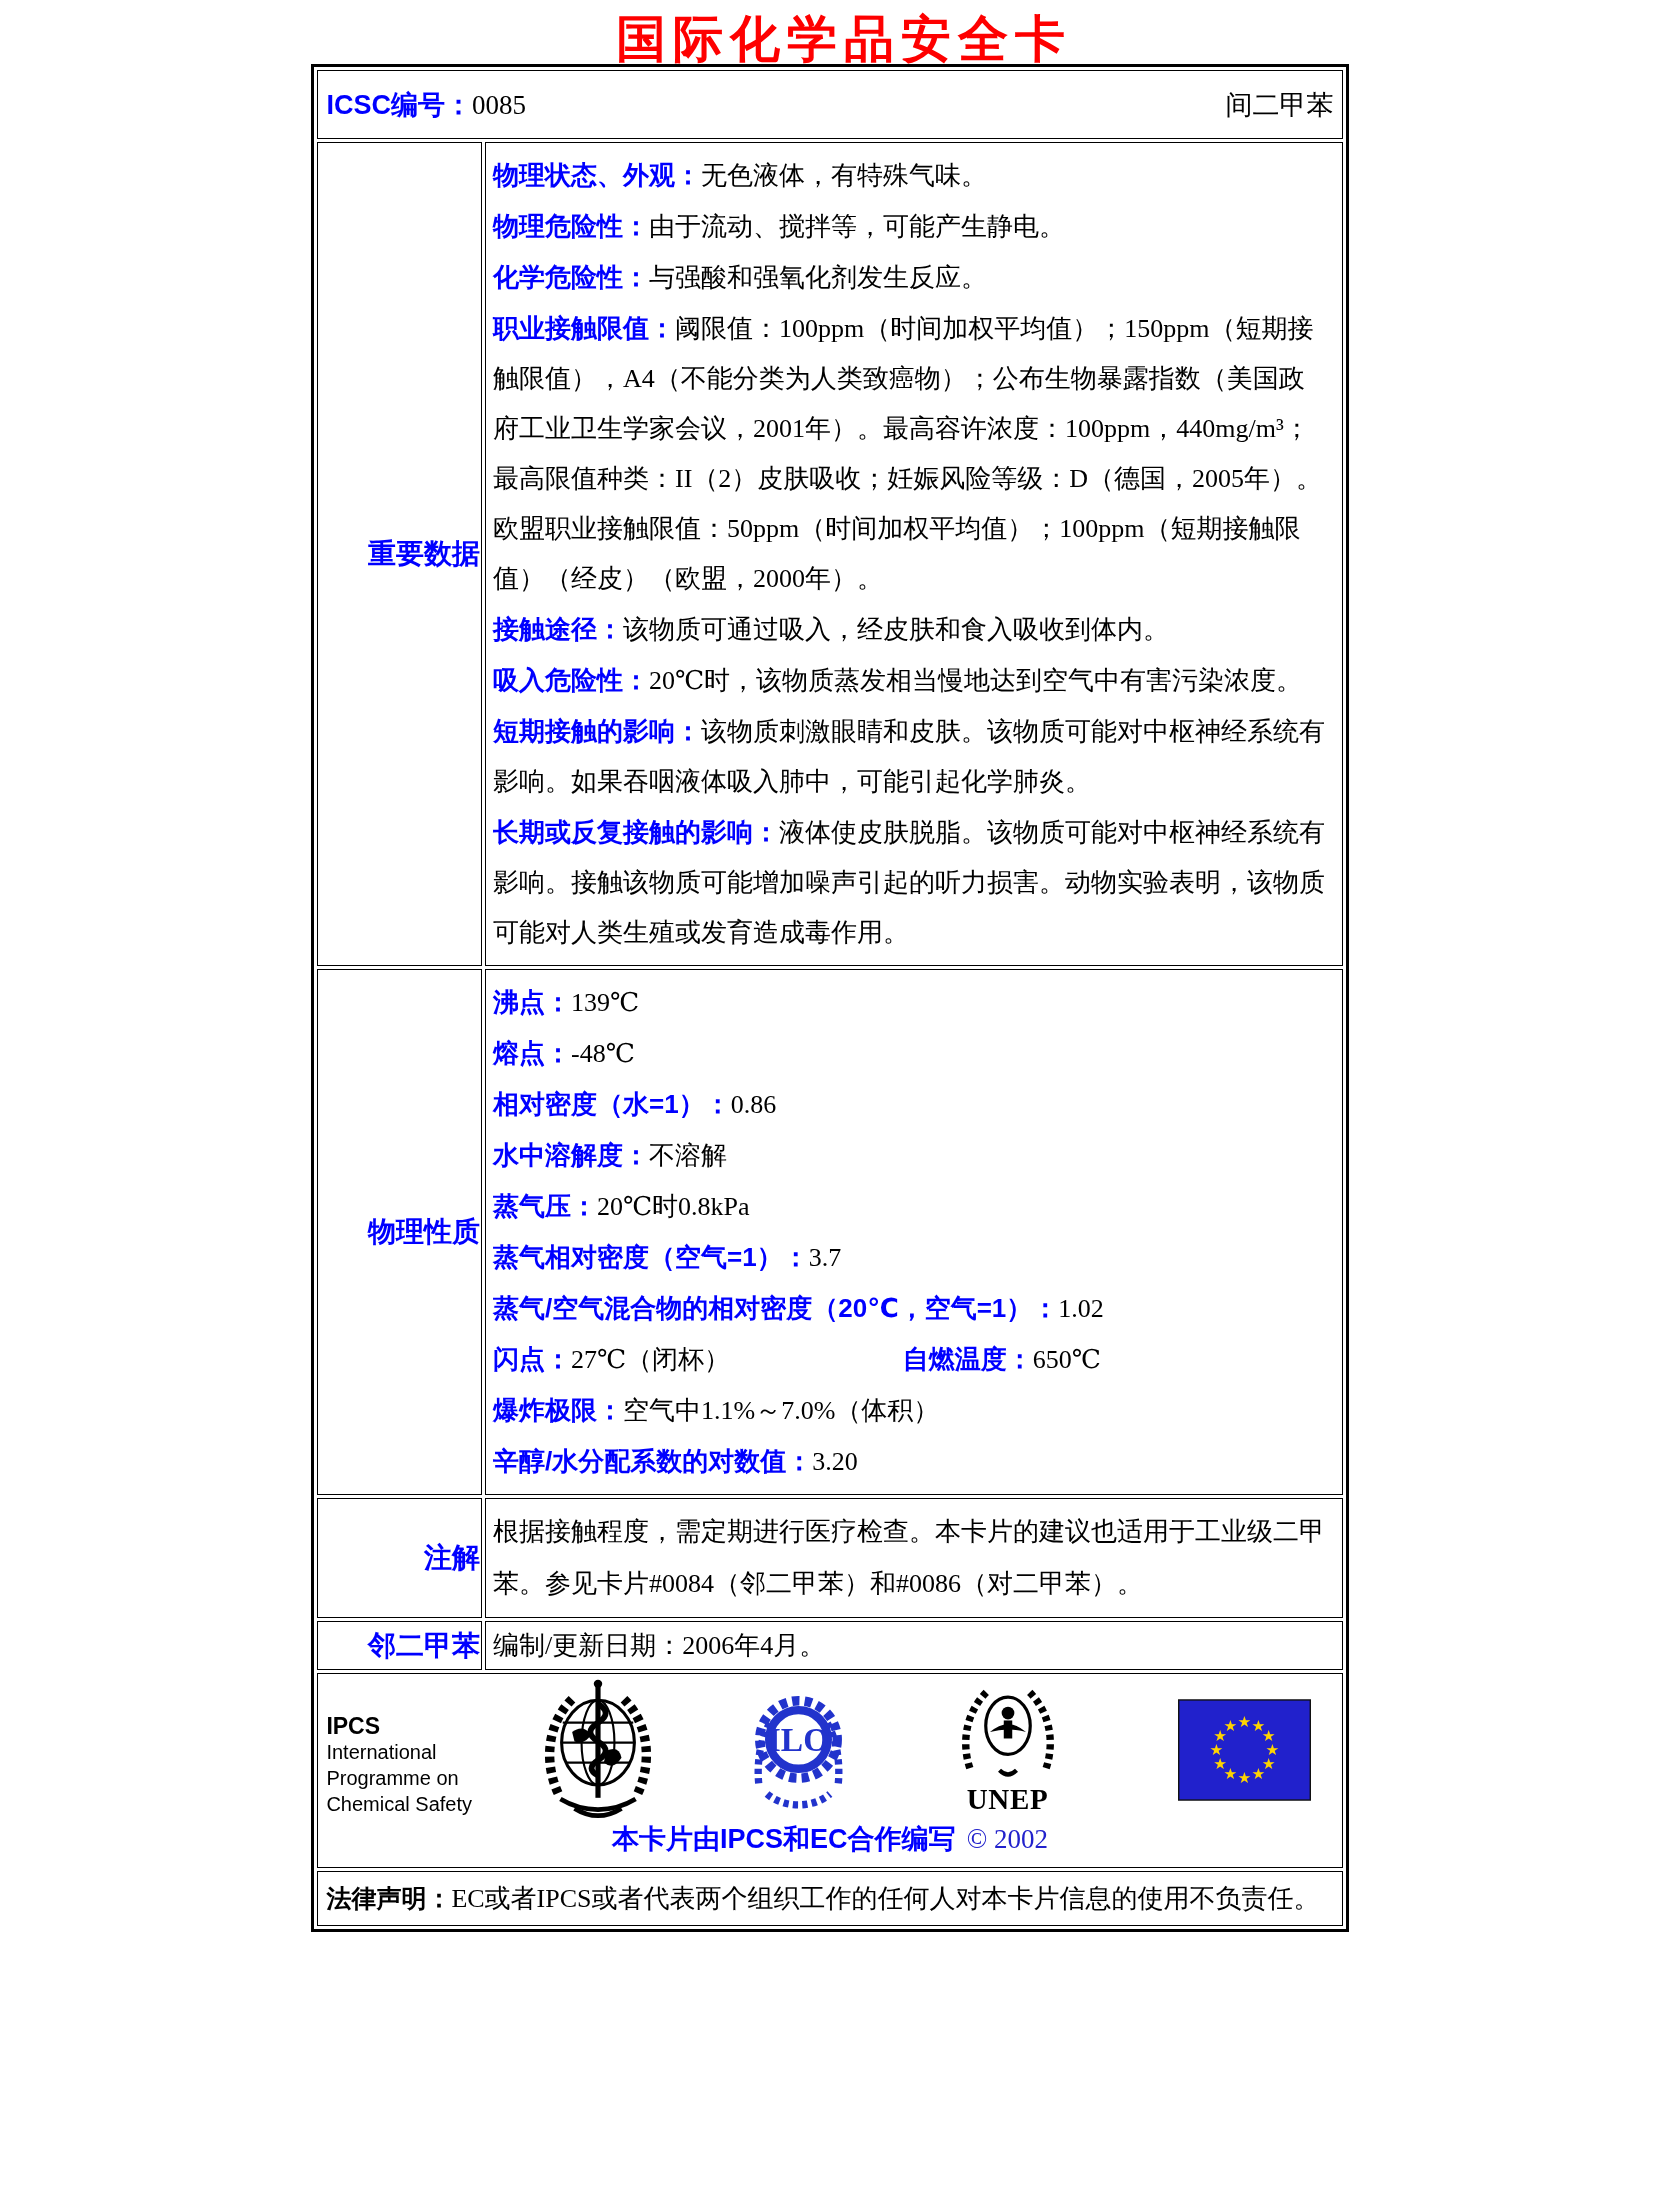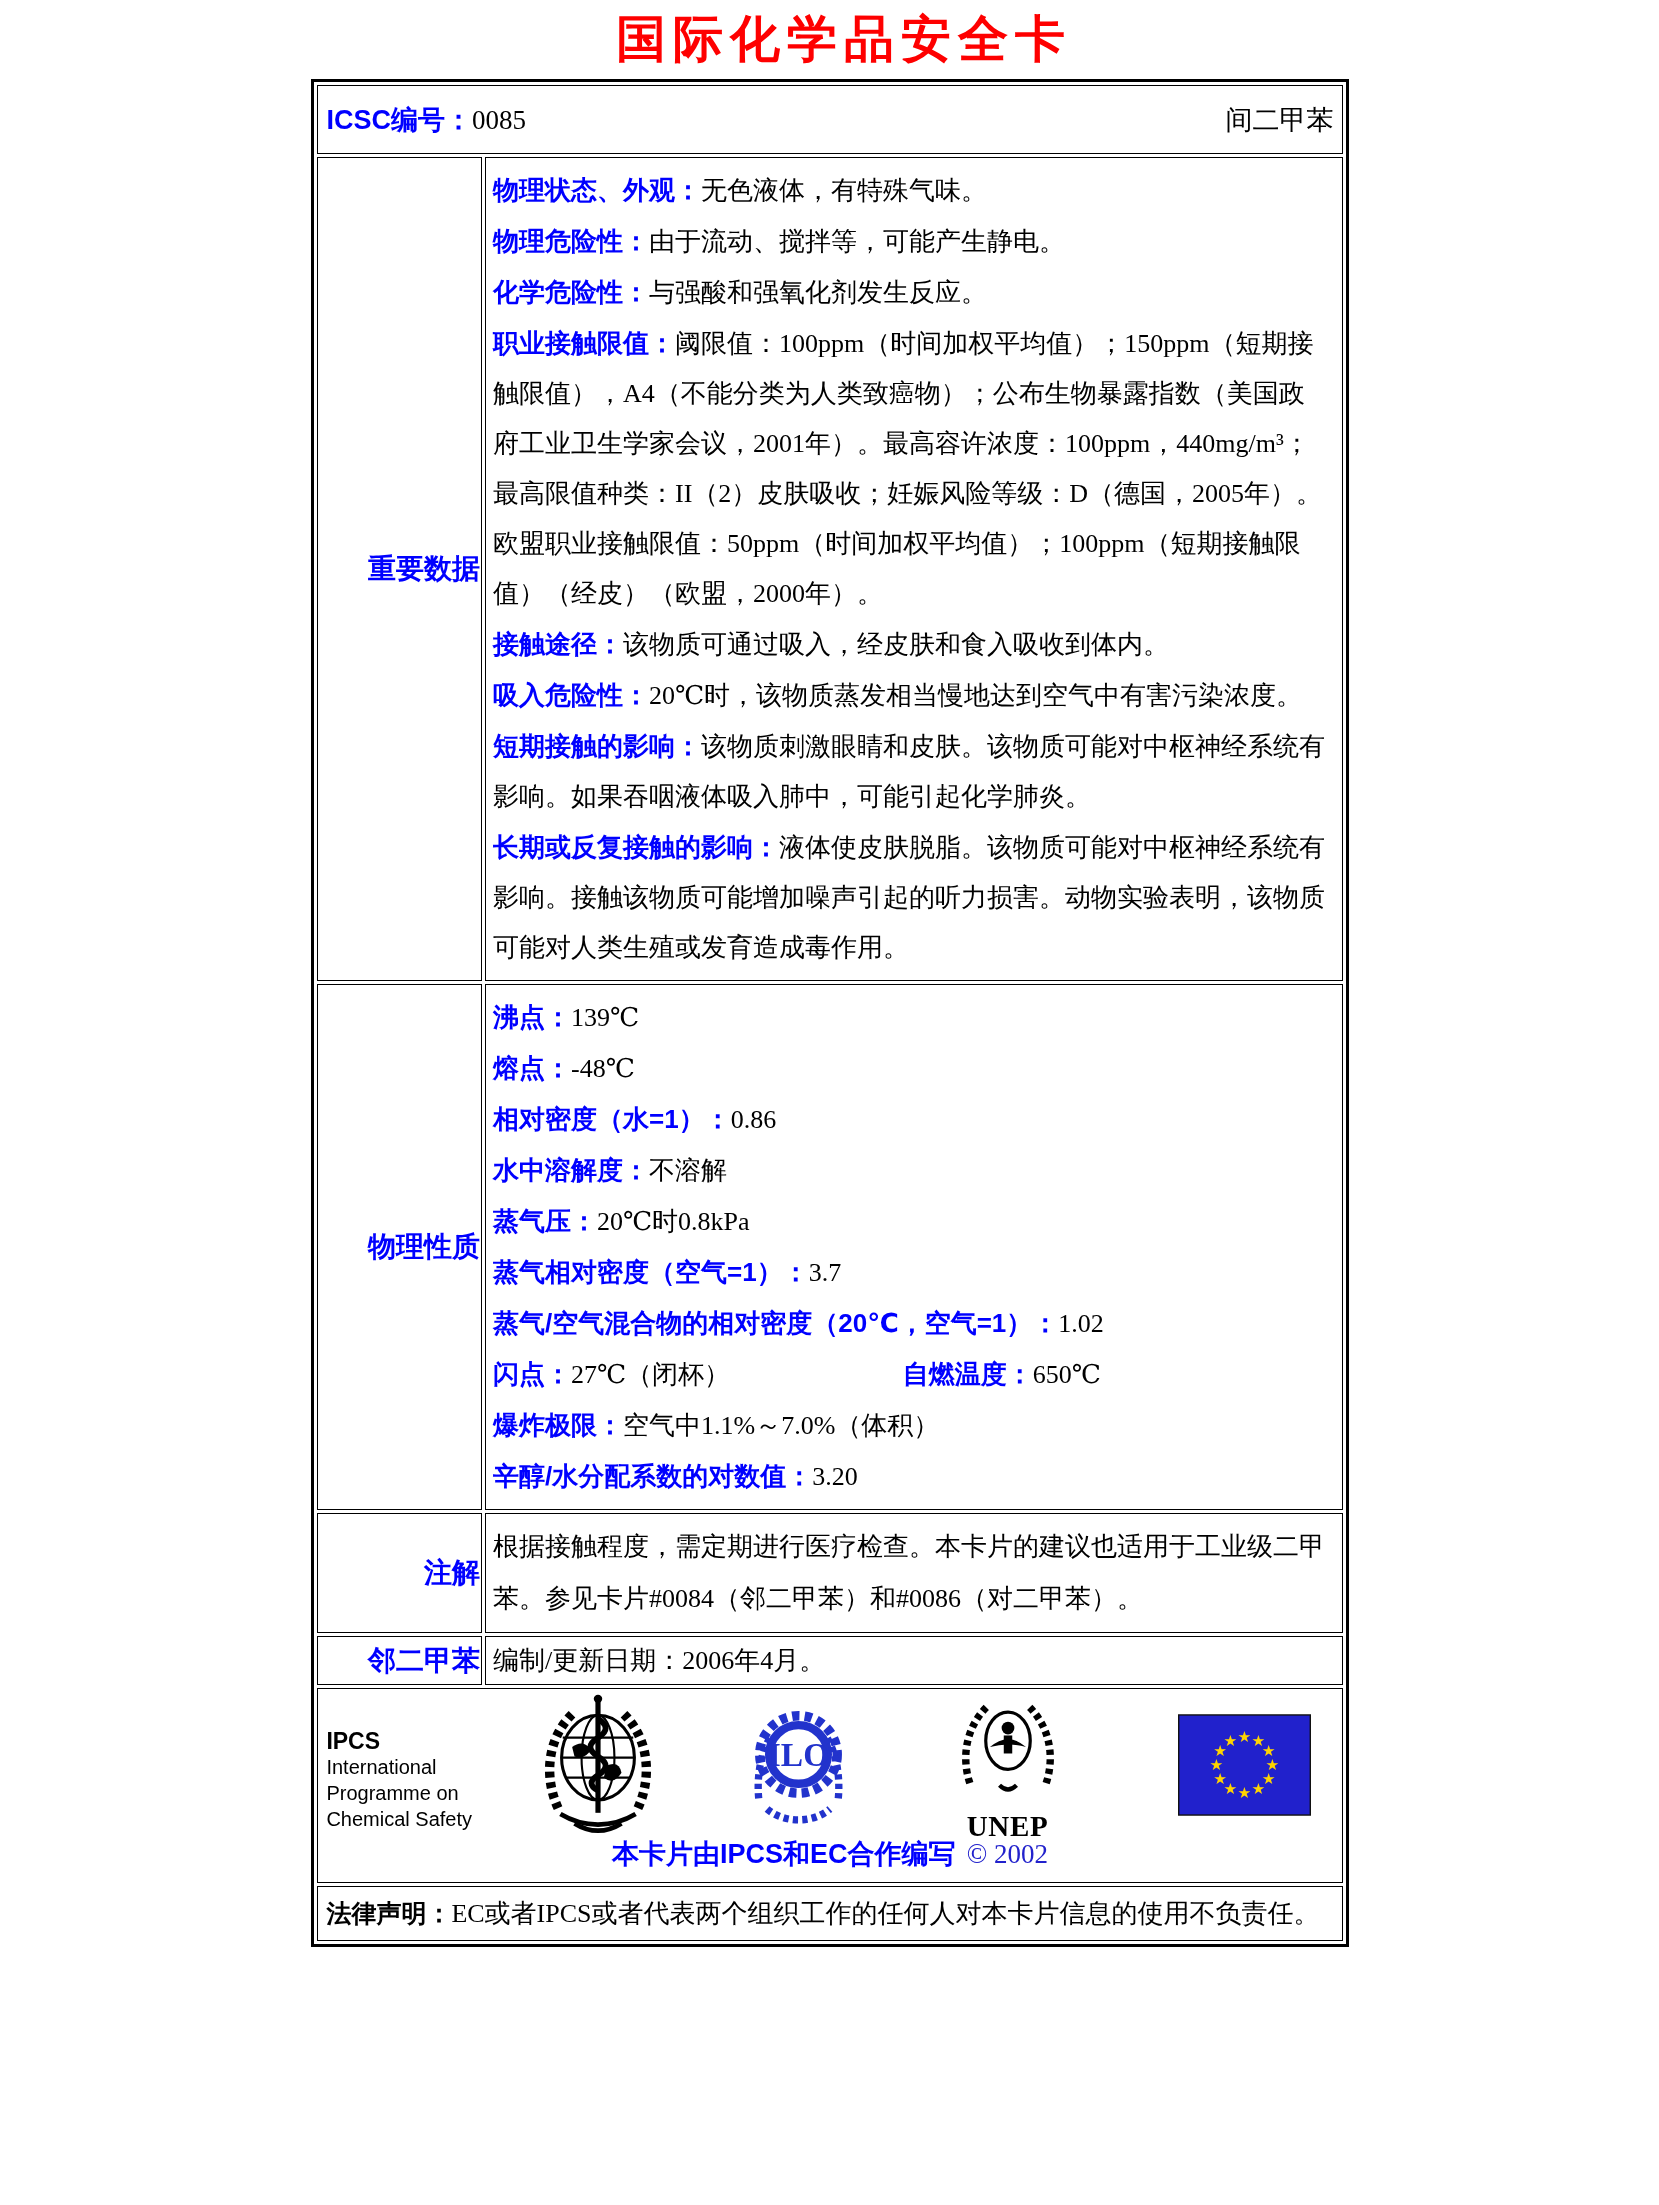--- a/index.html
+++ b/index.html
@@ -2,21 +2,21 @@
 <html style="font-size:11.2px"><head>
 <meta charset="utf-8">
 <style>
   * { box-sizing: border-box; }
   html,body { margin:0; padding:0; background:#fff; }
   .canvas {
     width:1660px; height:2205px; position:relative; background:#fff;
     font-family:"Liberation Serif","DejaVu Serif",serif; color:#000; overflow:hidden;
   }
   .page-title {
-    text-align:center; padding-top:5.6px; height:78px;
+    text-align:center; padding-top:5.6px; height:63px;
     font-size:50px; font-weight:bold; color:#fe0000;
     letter-spacing:7px; font-family:"DejaVu Serif","Liberation Serif",serif;padding-left:28px;
   }
   table.card {
     margin:1.4px auto 0 auto; width:1038px;
     border:3.5px solid #000; border-collapse:separate; border-spacing:3.5px;
     background:#fff;
   }
   table.card td { border:1.4px solid #000; vertical-align:middle; }
   td.side {
@@ -39,21 +39,21 @@
     height:67px; padding:0 8.4px; font-size:27px;
   }
   .hdr-left .lbl { font-size:27px; }
   td.footer-cell { position:relative; height:195px; padding:0; }
   .ipcs { position:absolute; left:8.4px; top:39px; font-family:"Liberation Sans","DejaVu Sans",sans-serif; }
   .ipcs-heading { font-size:23px; font-weight:bold; line-height:1.15; }
   .ipcs-line { font-size:20px; line-height:1.3; }
   .logo-who  { position:absolute; left:221px; top:4.2px; }
   .logo-ilo  { position:absolute; left:428px; top:11.2px; }
   .logo-unep { position:absolute; left:630px; top:2.8px; width:119px; text-align:center; }
-  .unep-word { font-family:"Liberation Serif","DejaVu Serif",serif; font-weight:bold; font-size:29px; line-height:1; letter-spacing:0.7px;margin-top:12px; }
+  .unep-word { font-family:"Liberation Serif","DejaVu Serif",serif; font-weight:bold; font-size:29px; line-height:1; letter-spacing:0.7px; }
   .logo-eu   { position:absolute; left:860px; top:25px; }
   .footer-caption {
     position:absolute; left:0; right:0; top:147px; text-align:center; font-size:27px;
   }
   .cap-main { color:#0000ff; font-weight:bold; font-family:"Liberation Sans","DejaVu Sans",sans-serif; }
   .cap-copy { color:#2222cc; margin-left:11.2px; font-family:"Liberation Serif","DejaVu Serif",serif;text-align:right; }
   td.legal-cell { height:55px; padding:0 8.4px; font-size:26px; line-height:34px; }
   .legal-lbl {
     font-weight:bold; font-size:25px; color:#000;
     font-family:"Liberation Sans","DejaVu Sans",sans-serif;

